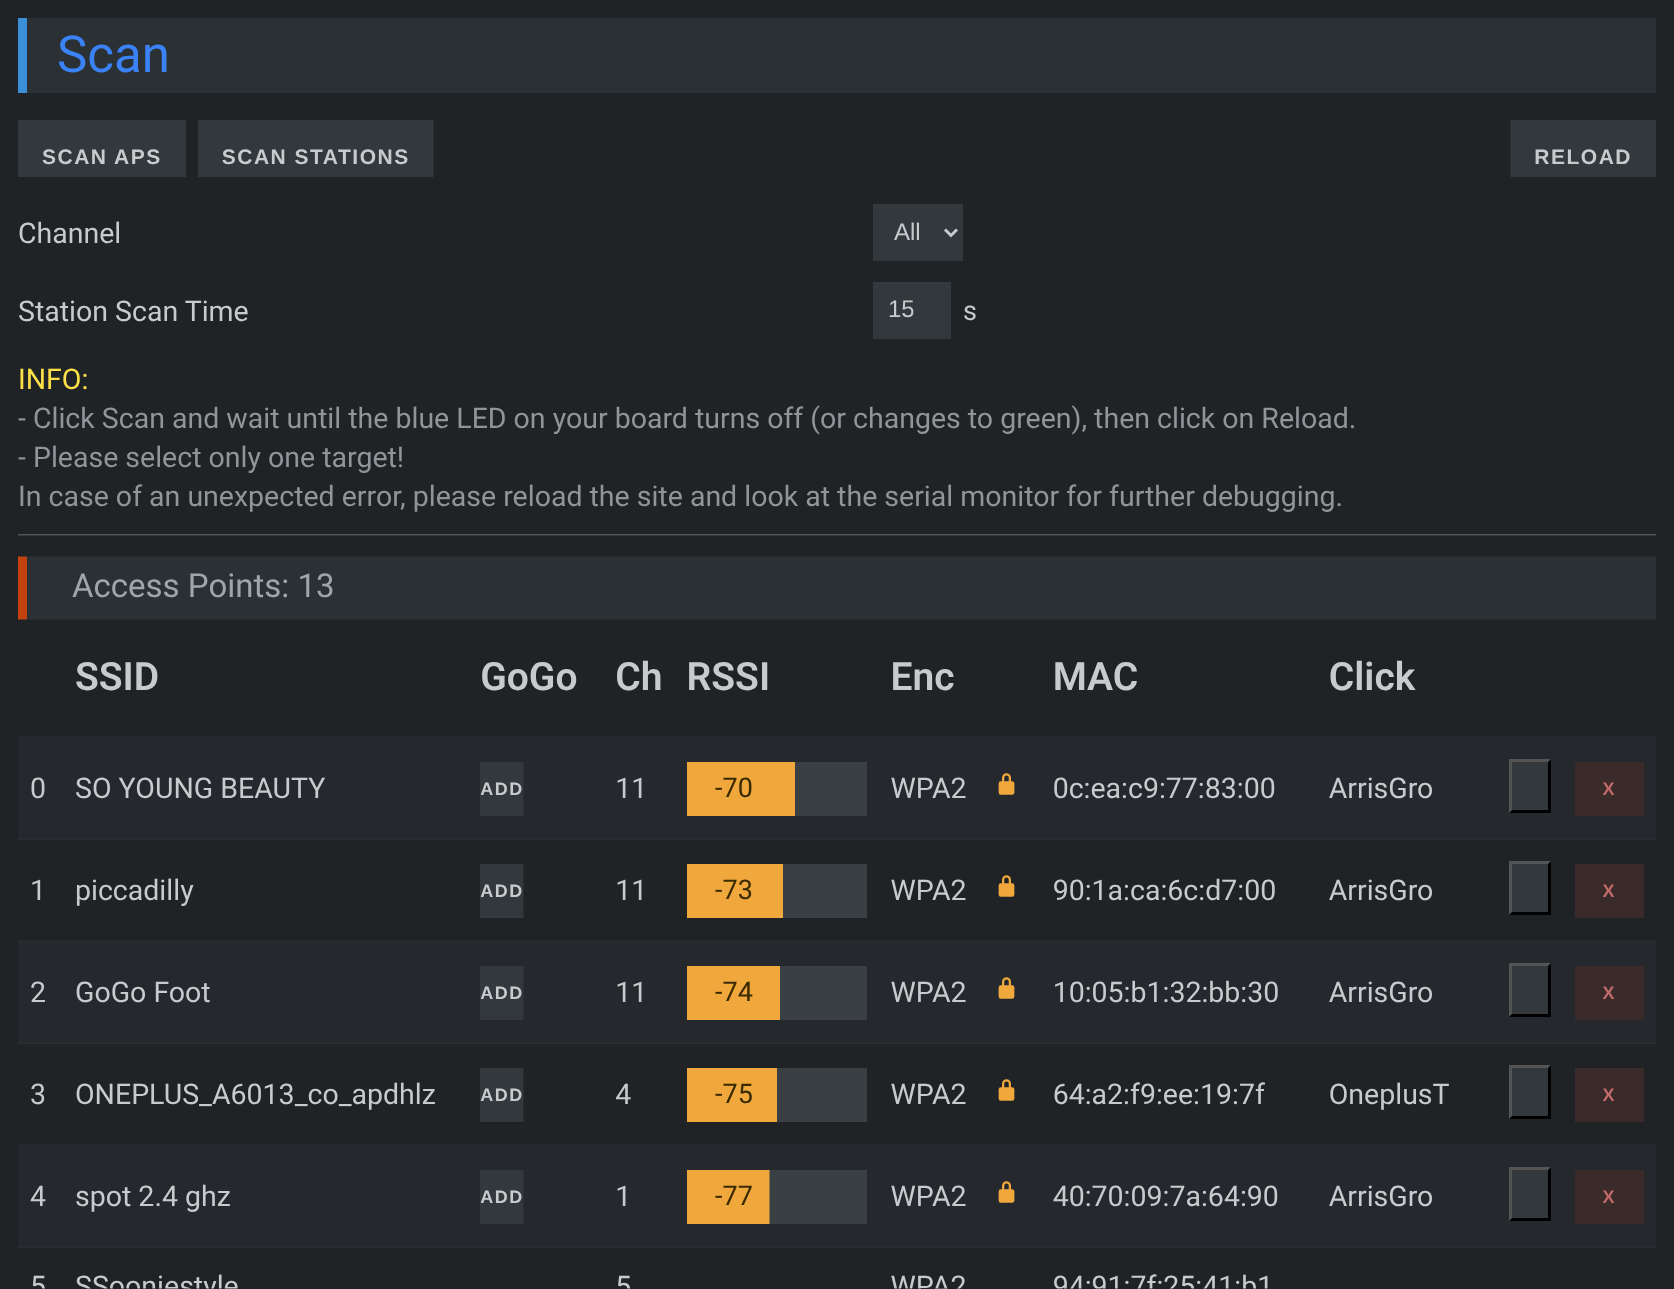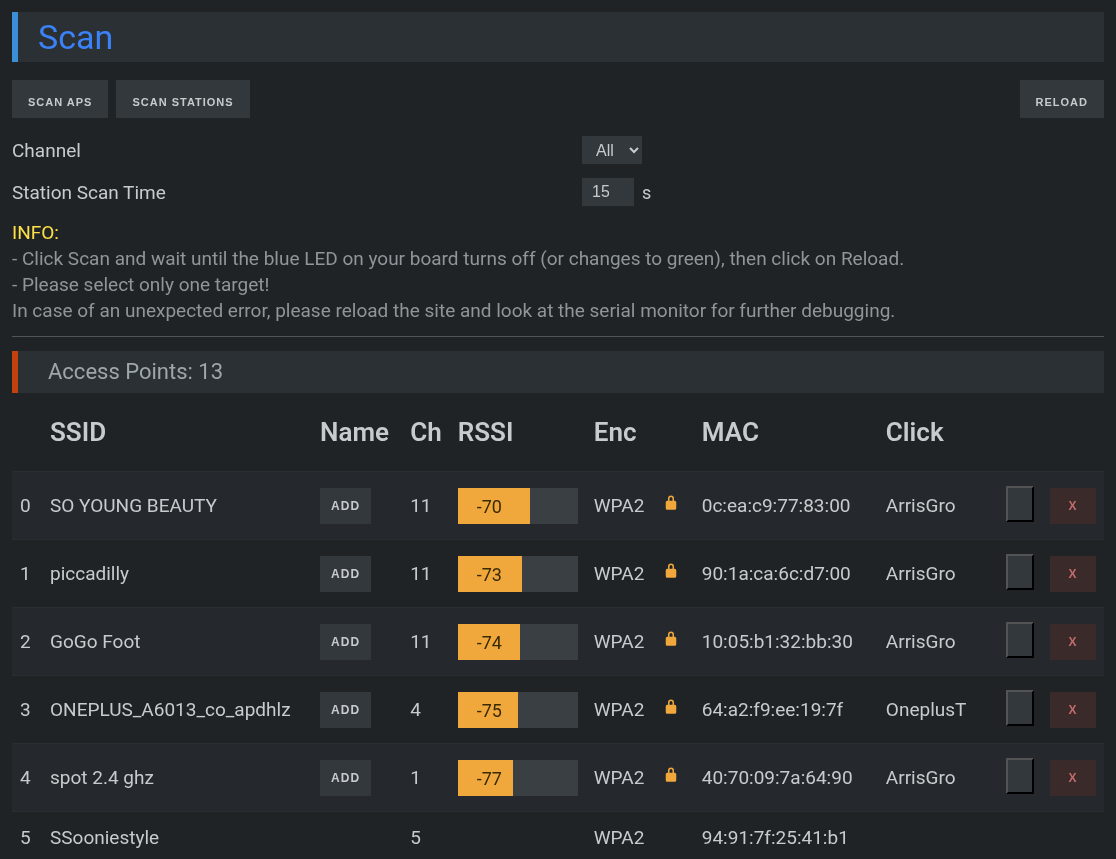--- a/index.html
+++ b/index.html
@@ -43,29 +43,29 @@
     align-items: center;
     margin-bottom: 18px;
   }
   .btn-row .spacer { flex: 1; }
   button.std {
     background: #33383c;
     color: #c7cbce;
     border: none;
     padding: 16px 16px;
     height: 38px;
-    font-size: 11px;
+    font-size: 14px;
     font-weight: 700;
     letter-spacing: 1px;
     cursor: pointer;
     text-transform: uppercase;
   }
   button.small {
     height: 36px;
-    padding: 0 11px;
+    padding: 0 0;
     font-size: 12px;
   }
   button.del {
     background: #3a2a2a;
     color: #c26b6b;
     width: 46px;
     text-align: center;
   }
   button.sq {
     width: 28px;
@@ -81,21 +81,21 @@
   .form-row label {
     width: 570px;
     color: #c7cbce;
     font-size: 19px;
   }
   .form-row .ctl { display: flex; align-items: center; gap: 8px; }
   select.inp, input.inp {
     background: #33383c;
     border: none;
     color: #c7cbce;
-    height: 28px;
+    height: 38px;
     padding: 0 10px;
     font-size: 16px;
     width: 60px;
   }
   input[type="number"].inp { width: 52px; }
   .suffix { color: #c7cbce; }
   .info {
     margin-top: 8px;
     font-size: 19px;
     line-height: 26px;
@@ -205,21 +205,21 @@
 
 <div class="section-bar">
   <h2>Access Points: 13</h2>
 </div>
 
 <table class="aps">
   <thead>
     <tr>
       <th></th>
       <th>SSID</th>
-      <th>Name</th>
+      <th>GoGo</th>
       <th>Ch</th>
       <th>RSSI</th>
       <th>Enc</th>
       <th></th>
       <th>MAC</th>
       <th>Click</th>
       <th></th>
       <th></th>
     </tr>
   </thead>

